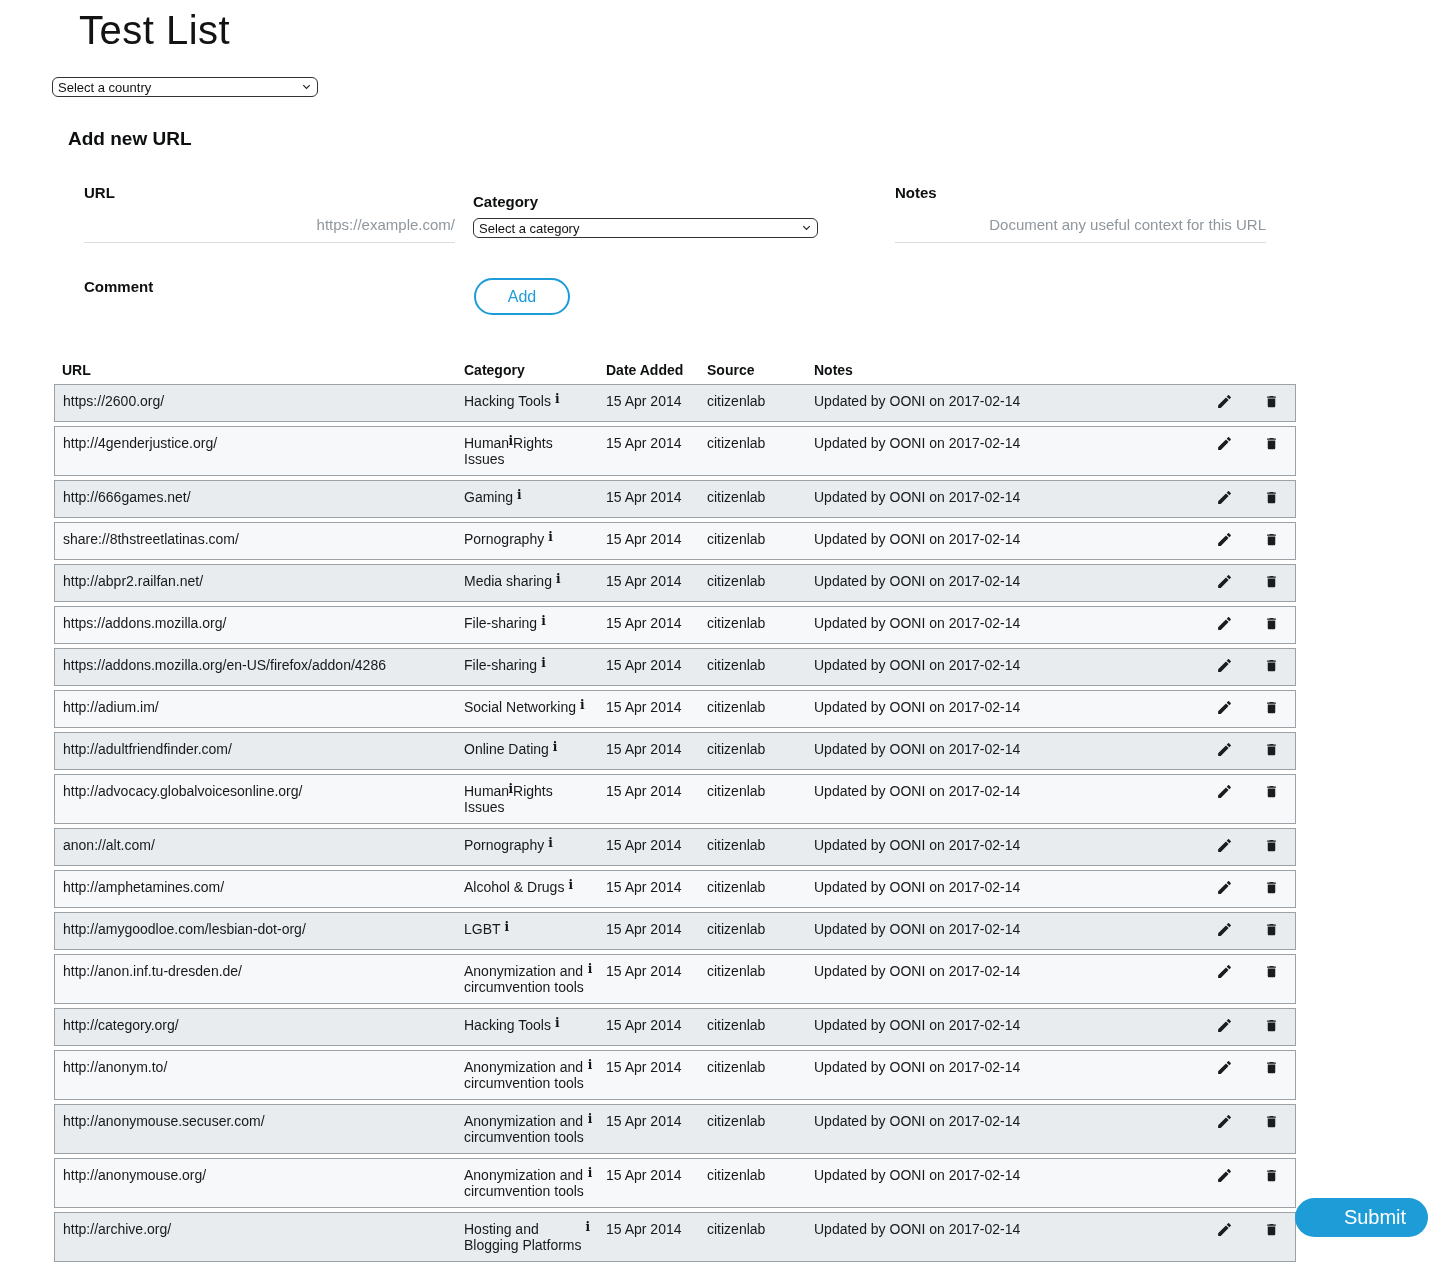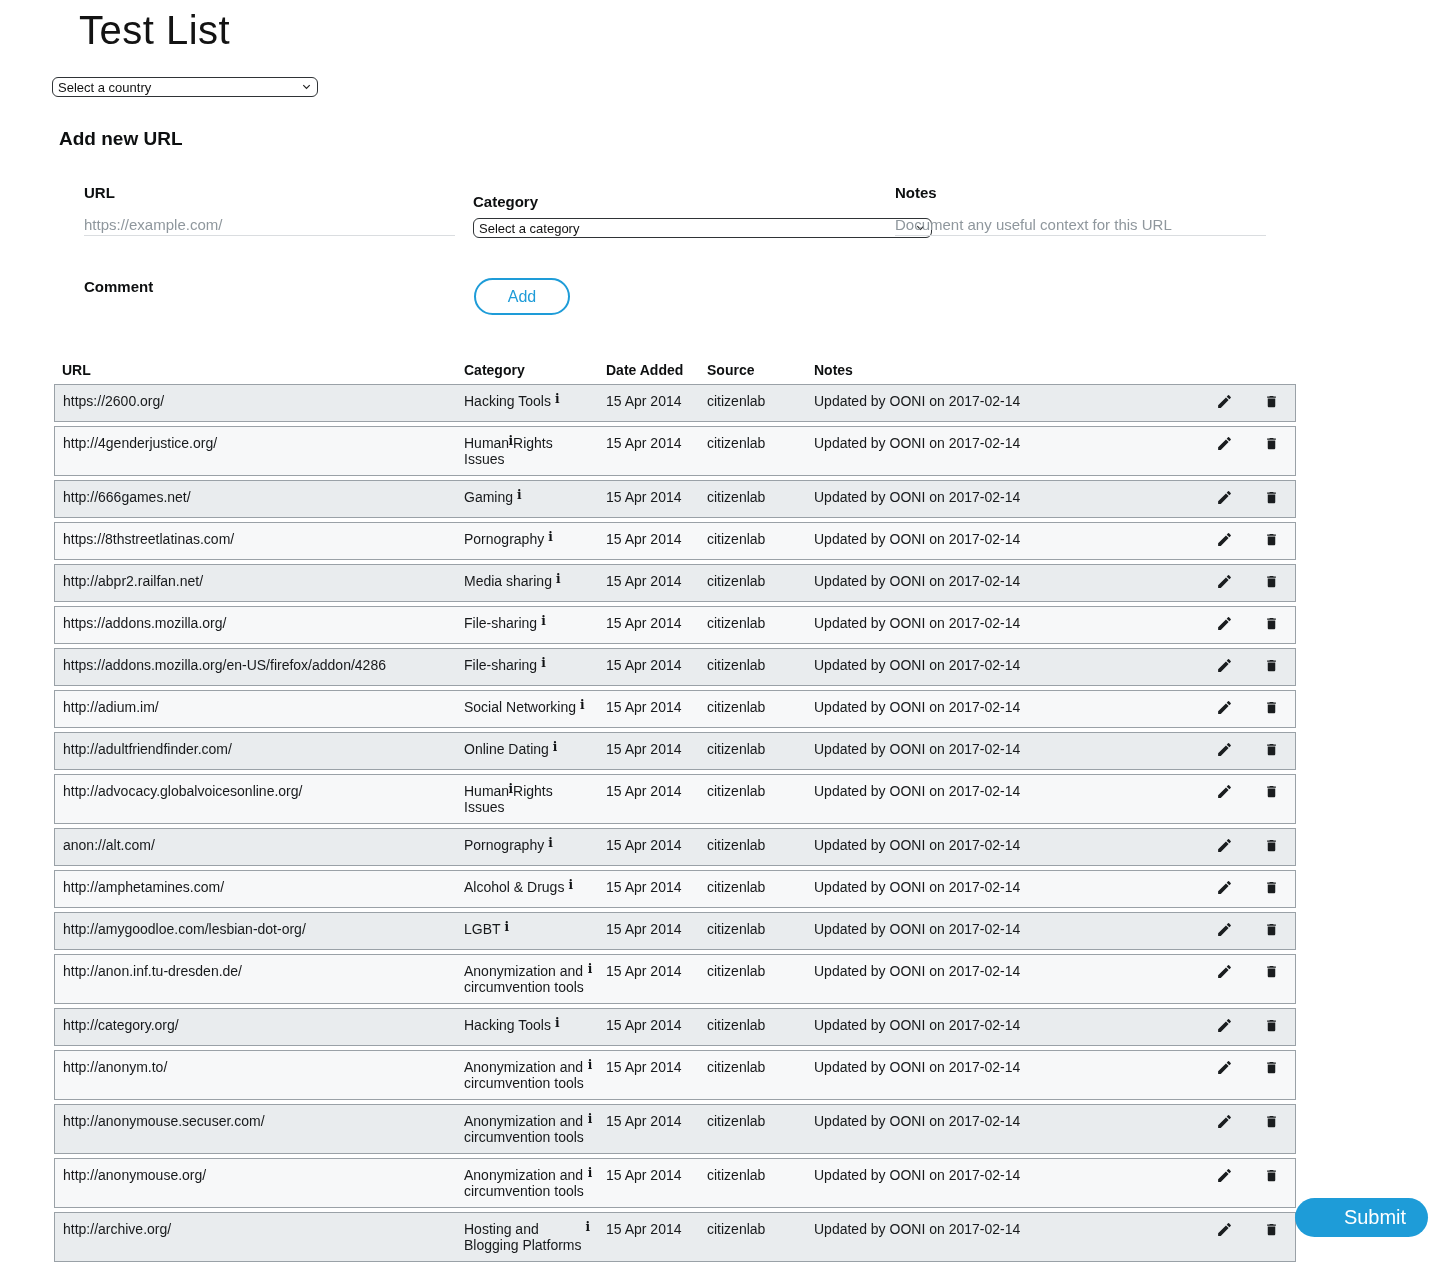--- a/index.html
+++ b/index.html
@@ -41,44 +41,45 @@
   .select-wrap .chevron {
     position: absolute; right: 6px; top: 4px;
     pointer-events: none; line-height: 0;
   }
   .country-wrap { width: 266px; margin-left: -2px; display: block; }
 
   h2.add-heading {
     font-size: 19px;
     font-weight: 700;
     margin-top: 31px;
-    margin-left: 5px;
+    margin-left: 14px;
     color: #0d0f10;
   }
 
   
   .form { position: relative; height: 162px; margin-top: 34px; }
   .form .group { position: absolute; }
   .form label {
     display: block;
     font-size: 15px;
     font-weight: 700;
     color: #0d0f10;
   }
   .underline-input {
     display: block;
     border: none;
     border-bottom: 1px solid #dadde0;
     background: transparent;
     font-family: "Liberation Sans", sans-serif;
     font-size: 15px;
     color: #17191b;
-    padding: 6px 0 2px;
+    padding: 6px 0 9px;
     width: 371px;
     outline: none;
+    text-align: right;
   }
   .underline-input::placeholder { color: #8f979d; opacity: 1; }
 
   .g-url-label      { left: 30px;  top: 0; }
   .g-url-input      { left: 30px;  top: 26px; }
   .g-cat-label      { left: 419px; top: 9px; }
   .g-cat-select     { left: 419px; top: 34px; width: 403px; }
   .g-notes-label    { left: 841px; top: 0; }
   .g-notes-input    { left: 841px; top: 26px; }
   .g-comment-label  { left: 30px;  top: 94px; }
@@ -181,21 +182,21 @@
         <label>URL</label>
       </div>
     <div class="group g-url-input">
       <input class="underline-input" type="text" placeholder="https://example.com/" style="">
     </div>
 
     <div class="group g-cat-label">
         <label>Category</label>
       </div>
     <div class="group g-cat-select">
-      <span class="select-wrap" style="width:459px">
+      <span class="select-wrap" style="width:345px">
         <select>
           <option>Select a category</option>
         </select>
         <span class="chevron"><svg width="11" height="11" viewBox="0 0 24 24">
               <path d="M5 9l7 7 7-7" fill="none" stroke="#222" stroke-width="2.6"></path>
             </svg></span>
       </span>
     </div>
 
     <div class="group g-notes-label">
@@ -276,21 +277,21 @@
       <span class="icon-btn"><svg width="17" height="17" viewBox="0 0 24 24">
                 <path fill="#1a1d1f" d="M3 17.25V21h3.75L17.81 9.94l-3.75-3.75L3 17.25zM20.71 7.04a.996.996 0 0 0 0-1.41l-2.34-2.34a.996.996 0 0 0-1.41 0l-1.83 1.83 3.75 3.75 1.83-1.83z"></path>
               </svg></span>
       <span class="icon-btn"><svg width="15" height="17" viewBox="0 0 24 24">
                 <path fill="#1a1d1f" d="M6 19c0 1.1.9 2 2 2h8c1.1 0 2-.9 2-2V7H6v12zM19 4h-3.5l-1-1h-5l-1 1H5v2h14V4z"></path>
               </svg></span>
     </td>
   </tr>
 
   <tr>
-    <td class="c-url"><span>https://8thstreetlatinas.com/</span></td>
+    <td class="c-url"><span>share://8thstreetlatinas.com/</span></td>
     <td class="c-cat"><span>Pornography</span><span class="info">i</span></td>
     <td class="c-date">15 Apr 2014</td>
     <td class="c-src">citizenlab</td>
     <td class="c-notes">Updated by OONI on 2017-02-14</td>
     <td class="c-actions">
       <span class="icon-btn"><svg width="17" height="17" viewBox="0 0 24 24">
                 <path fill="#1a1d1f" d="M3 17.25V21h3.75L17.81 9.94l-3.75-3.75L3 17.25zM20.71 7.04a.996.996 0 0 0 0-1.41l-2.34-2.34a.996.996 0 0 0-1.41 0l-1.83 1.83 3.75 3.75 1.83-1.83z"></path>
               </svg></span>
       <span class="icon-btn"><svg width="15" height="17" viewBox="0 0 24 24">
                 <path fill="#1a1d1f" d="M6 19c0 1.1.9 2 2 2h8c1.1 0 2-.9 2-2V7H6v12zM19 4h-3.5l-1-1h-5l-1 1H5v2h14V4z"></path>

